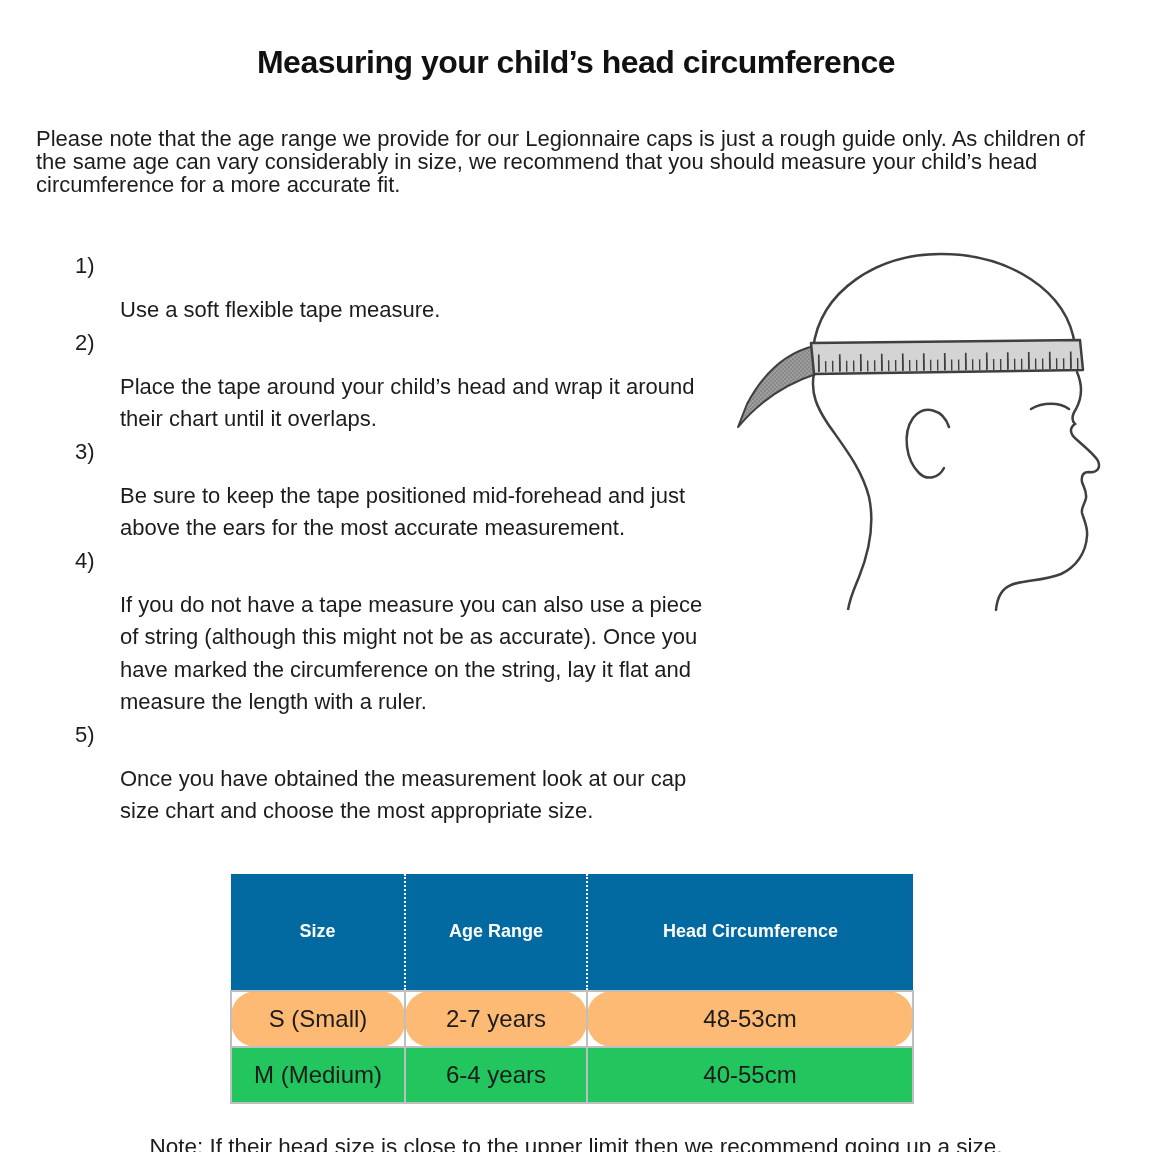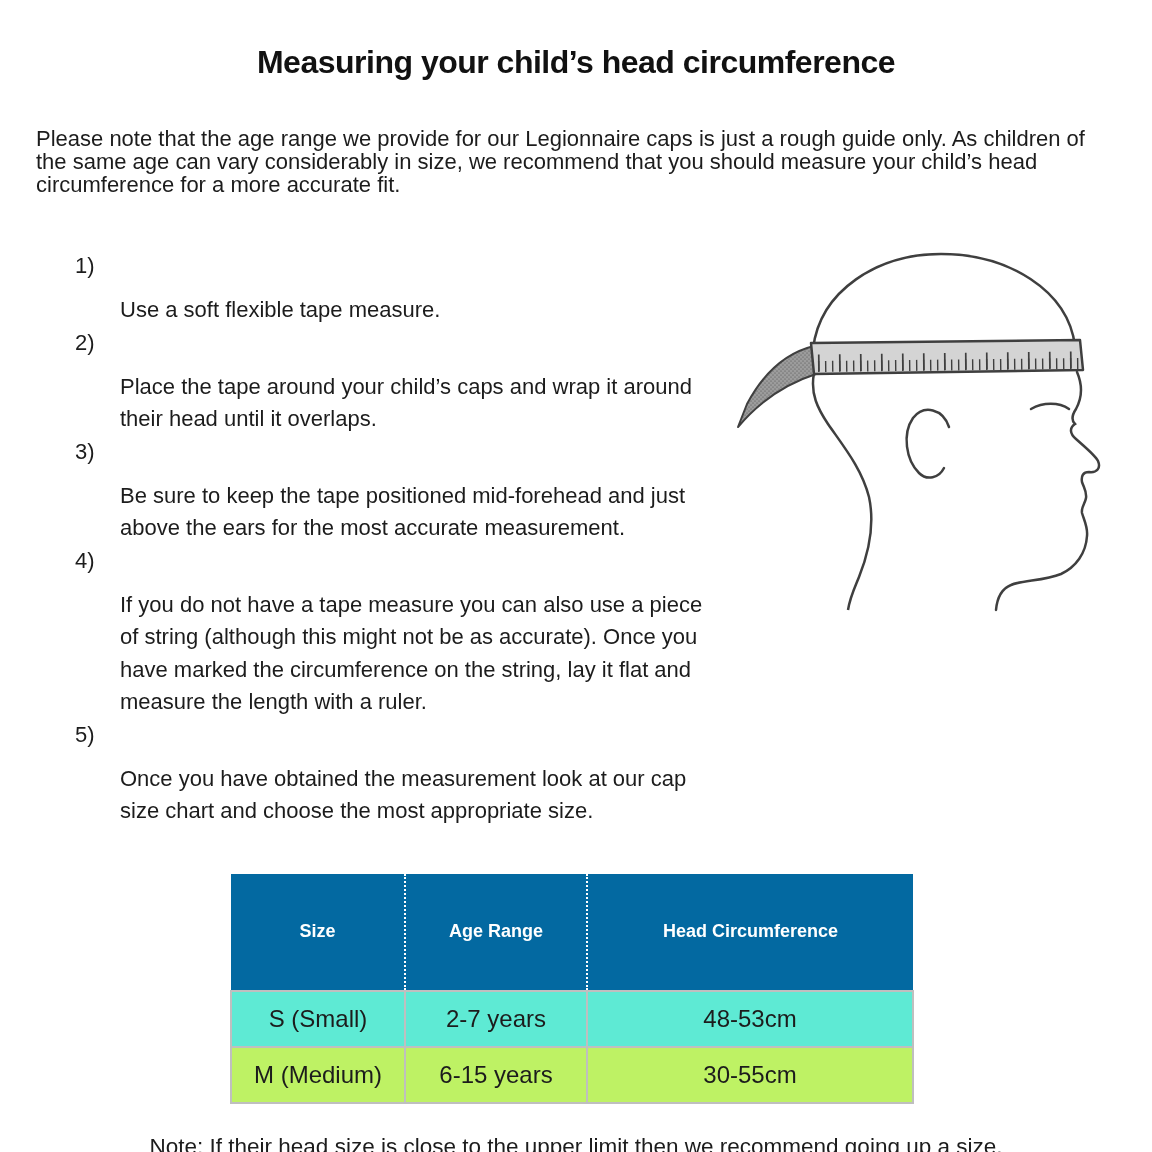--- a/index.html
+++ b/index.html
@@ -60,23 +60,23 @@
     padding: 8px;
   }
   table.size-table th.sep { border-left: 2px dotted #ffffff; margin-top: 28px; }
   table.size-table td {
     height: 54px;
     font-size: 24px;
     text-align: center;
     vertical-align: middle;
     border: 2px solid #bfbfbf;
     padding: 0;
-    background: #bef264;
+    background: #22c55e;
   }
-  table.size-table tr.alt td { background: #5eead4; }
+  table.size-table tr.alt td { background: #fdba74; border-radius: 25px; }
   .note {
     margin-top: 30px;
     text-align: center;
     font-size: 22.5px;
   }
   .note b { font-weight: 400; }
 </style>
 </head>
 <body>
 
@@ -85,21 +85,21 @@
 <p class="intro">Please note that the age range we provide for our Legionnaire caps is just a rough guide only. As children of the same age can vary considerably in size, we recommend that you should measure your child’s head circumference for a more accurate fit.</p>
 
 <div class="main-row">
   <div class="steps">
     <div class="step">
       <span class="step-num">1)</span>
       <span class="step-text">Use a soft flexible tape measure.</span>
     </div>
     <div class="step">
       <span class="step-num">2)</span>
-      <span class="step-text">Place the tape around your child’s caps and wrap it around their head until it overlaps.</span>
+      <span class="step-text">Place the tape around your child’s head and wrap it around their chart until it overlaps.</span>
     </div>
     <div class="step">
       <span class="step-num">3)</span>
       <span class="step-text">Be sure to keep the tape positioned mid-forehead and just above the ears for the most accurate measurement.</span>
     </div>
     <div class="step">
       <span class="step-num">4)</span>
       <span class="step-text">If you do not have a tape measure you can also use a piece of string (although this might not be as accurate). Once you have marked the circumference on the string, lay it flat and measure the length with a ruler.</span>
     </div>
     <div class="step">
@@ -153,21 +153,21 @@
     </tr>
   </thead>
   <tbody>
     <tr class="alt">
       <td>S (Small)</td>
       <td>2-7 years</td>
       <td>48-53cm</td>
     </tr>
     <tr>
       <td>M (Medium)</td>
-      <td>6-15 years</td>
-      <td>30-55cm</td>
+      <td>6-4 years</td>
+      <td>40-55cm</td>
     </tr>
   </tbody>
 </table>
 
 <p class="note">
   <b>Note:</b><span> If their head size is close to the upper limit then we recommend going up a size.</span>
 </p>
 
 </body></html>

